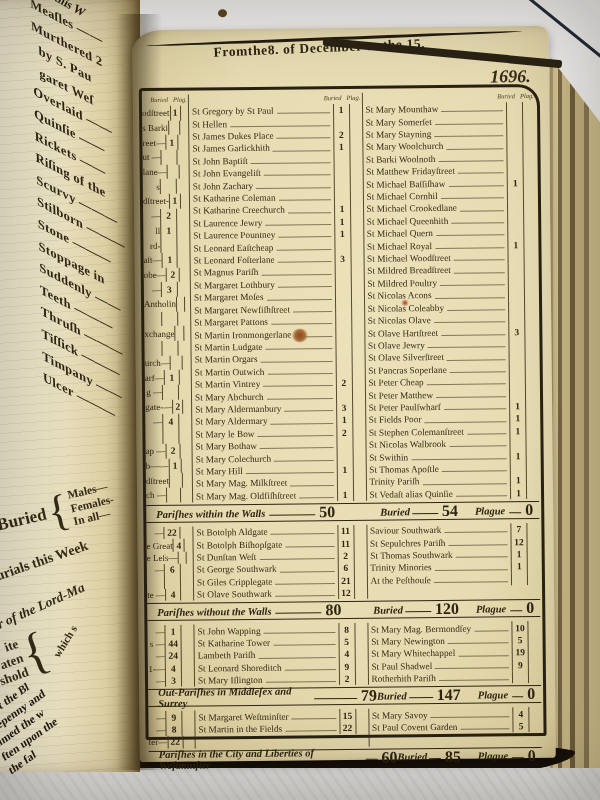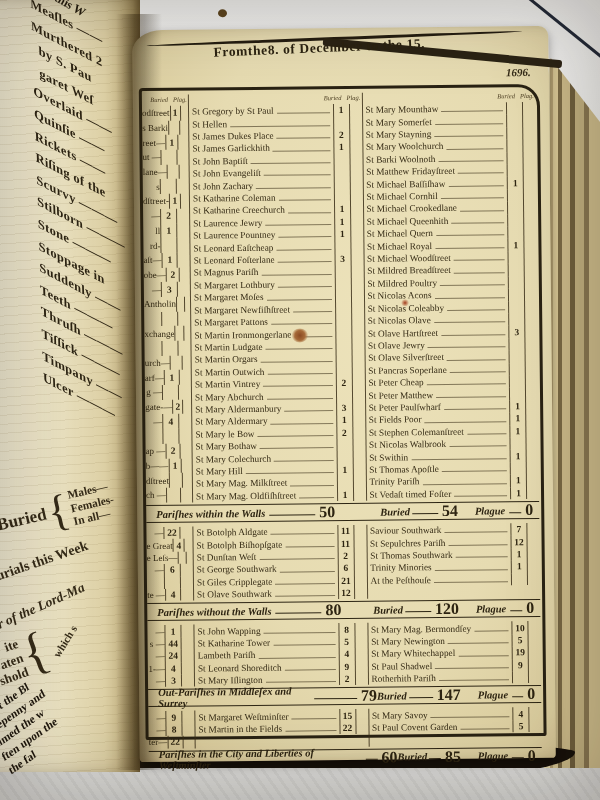--- a/index.html
+++ b/index.html
@@ -40,21 +40,21 @@
     background:linear-gradient(90deg,rgba(52,38,14,0) 0%,rgba(52,38,14,.42) 40%,rgba(30,22,8,.30) 62%,rgba(52,38,14,0) 100%);}
   
   .main-page{position:absolute;top:28px;left:136px;width:416px;height:732px;
     background:radial-gradient(ellipse at 55% 40%,#ece2ba 0%,#e6dbb1 55%,#d9cb9c 85%,#c4b183 100%);
     border-radius:30px 10px 4px 4px / 22px 10px 4px 4px;
     transform:rotate(-.6deg);box-shadow:inset 10px 0 16px -8px rgba(60,42,12,.5),0 4px 10px rgba(0,0,0,.35);}
   .top-rule{position:absolute;top:9px;left:14px;right:26px;height:3px;background:#241d10;border-radius:50%;transform:rotate(-1.6deg);}
   .top-shadow-band{position:absolute;top:22px;left:190px;width:240px;height:8px;background:#2b2314;transform:rotate(6deg);border-radius:3px;}
   .page-header{position:absolute;top:12px;left:18px;right:60px;text-align:center;font-size:13.5px;letter-spacing:.6px;
     font-weight:bold;transform:rotate(-1.8deg);color:#2c2311;}
-  .year{position:absolute;top:40px;right:18px;font-size:11px;font-style:italic;font-weight:bold;margin-left:40px;}
+  .year{position:absolute;top:40px;right:18px;font-size:18px;font-style:italic;font-weight:bold;margin-left:40px;}
   .frame{position:absolute;top:58px;left:6px;right:9px;bottom:22px;border:3.5px solid #292213;
     border-radius:4px 22px 2px 2px;padding:2px 2px 0 0;display:flex;flex-direction:column;}
   
   .cols{display:flex;}
   .fragcol{width:46px;overflow:hidden;position:relative;}
   .pcol{flex:1;border-left:1px solid rgba(58,46,24,.85);position:relative;padding:0 0 0 3px;}
   .s1 .pcol,.s1 .fragcol{padding-top:11px;}
   .minihdr{position:absolute;top:1px;right:1px;font-size:6.5px;font-style:italic;color:#4a3c20;white-space:nowrap;}
   .minihdr i{margin-left:5px;}
   .prow,.frow{display:flex;align-items:center;height:12.42px;font-size:9.3px;line-height:10px;white-space:nowrap;}
@@ -793,21 +793,21 @@
               </div>
 
               <div class="prow">
                 <span class="pname">Trinity Pariſh</span>
                 <span class="leader"></span>
                 <span class="cell b">1</span>
                 <span class="cell p"></span>
               </div>
 
               <div class="prow">
-                <span class="pname">St Vedaſt timed Foſter</span>
+                <span class="pname">St Vedaſt alias Quinſie</span>
                 <span class="leader"></span>
                 <span class="cell b">1</span>
                 <span class="cell p"></span>
               </div>
             </div>
         </div>
       </div>
       <div class="summary">
         <span>Pariſhes within the Walls</span>
         <span class="sdash"></span>

